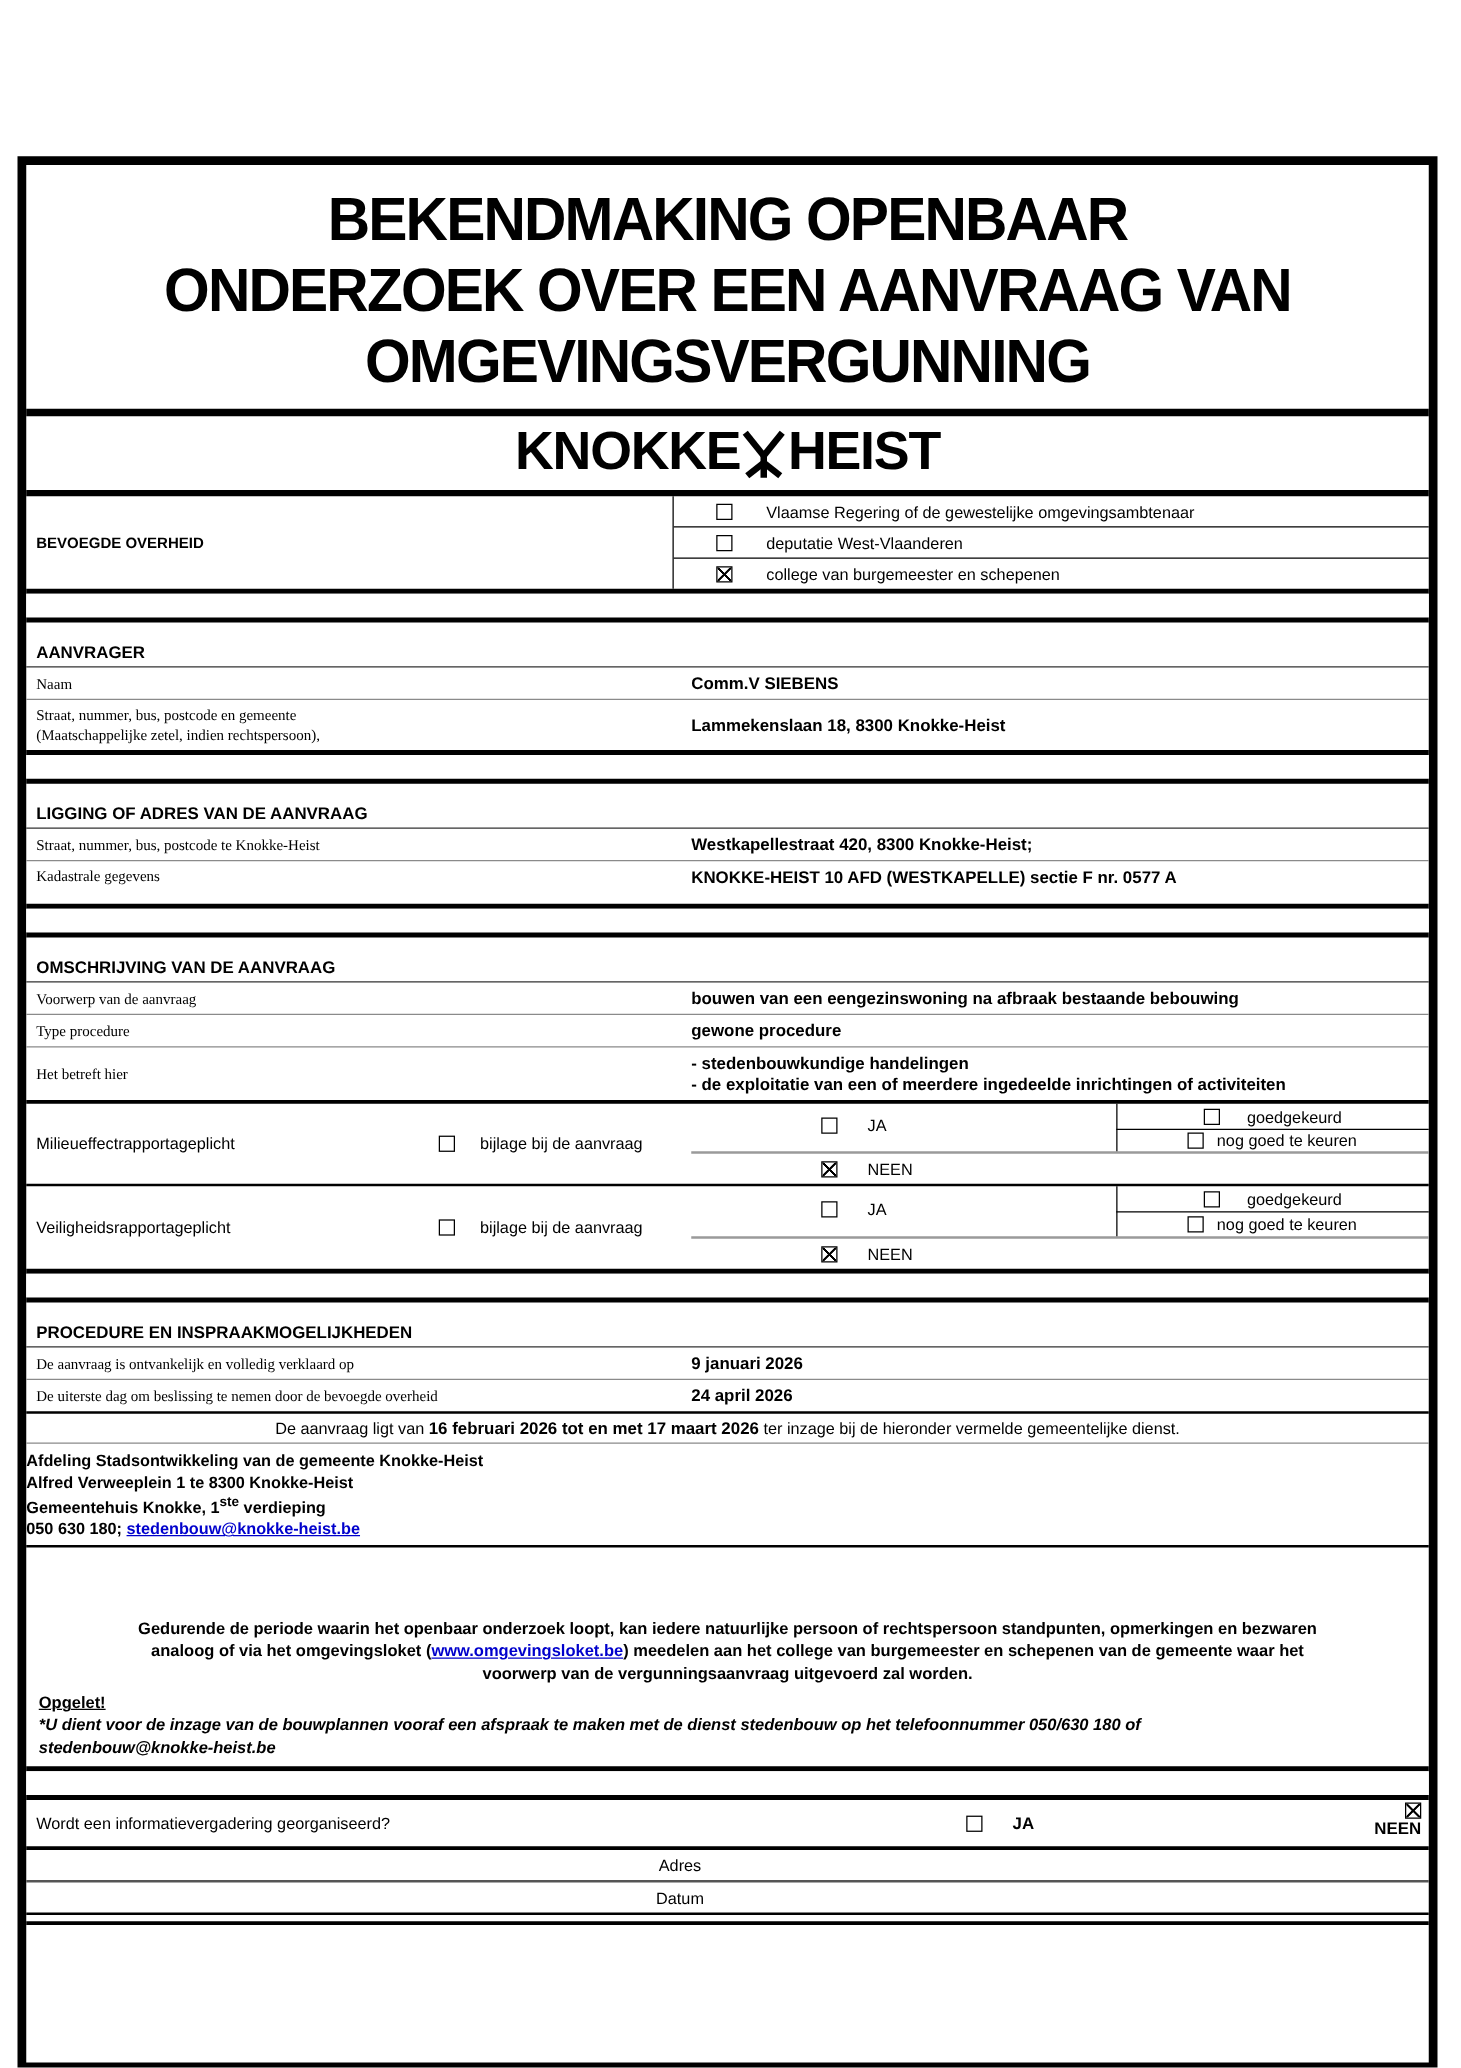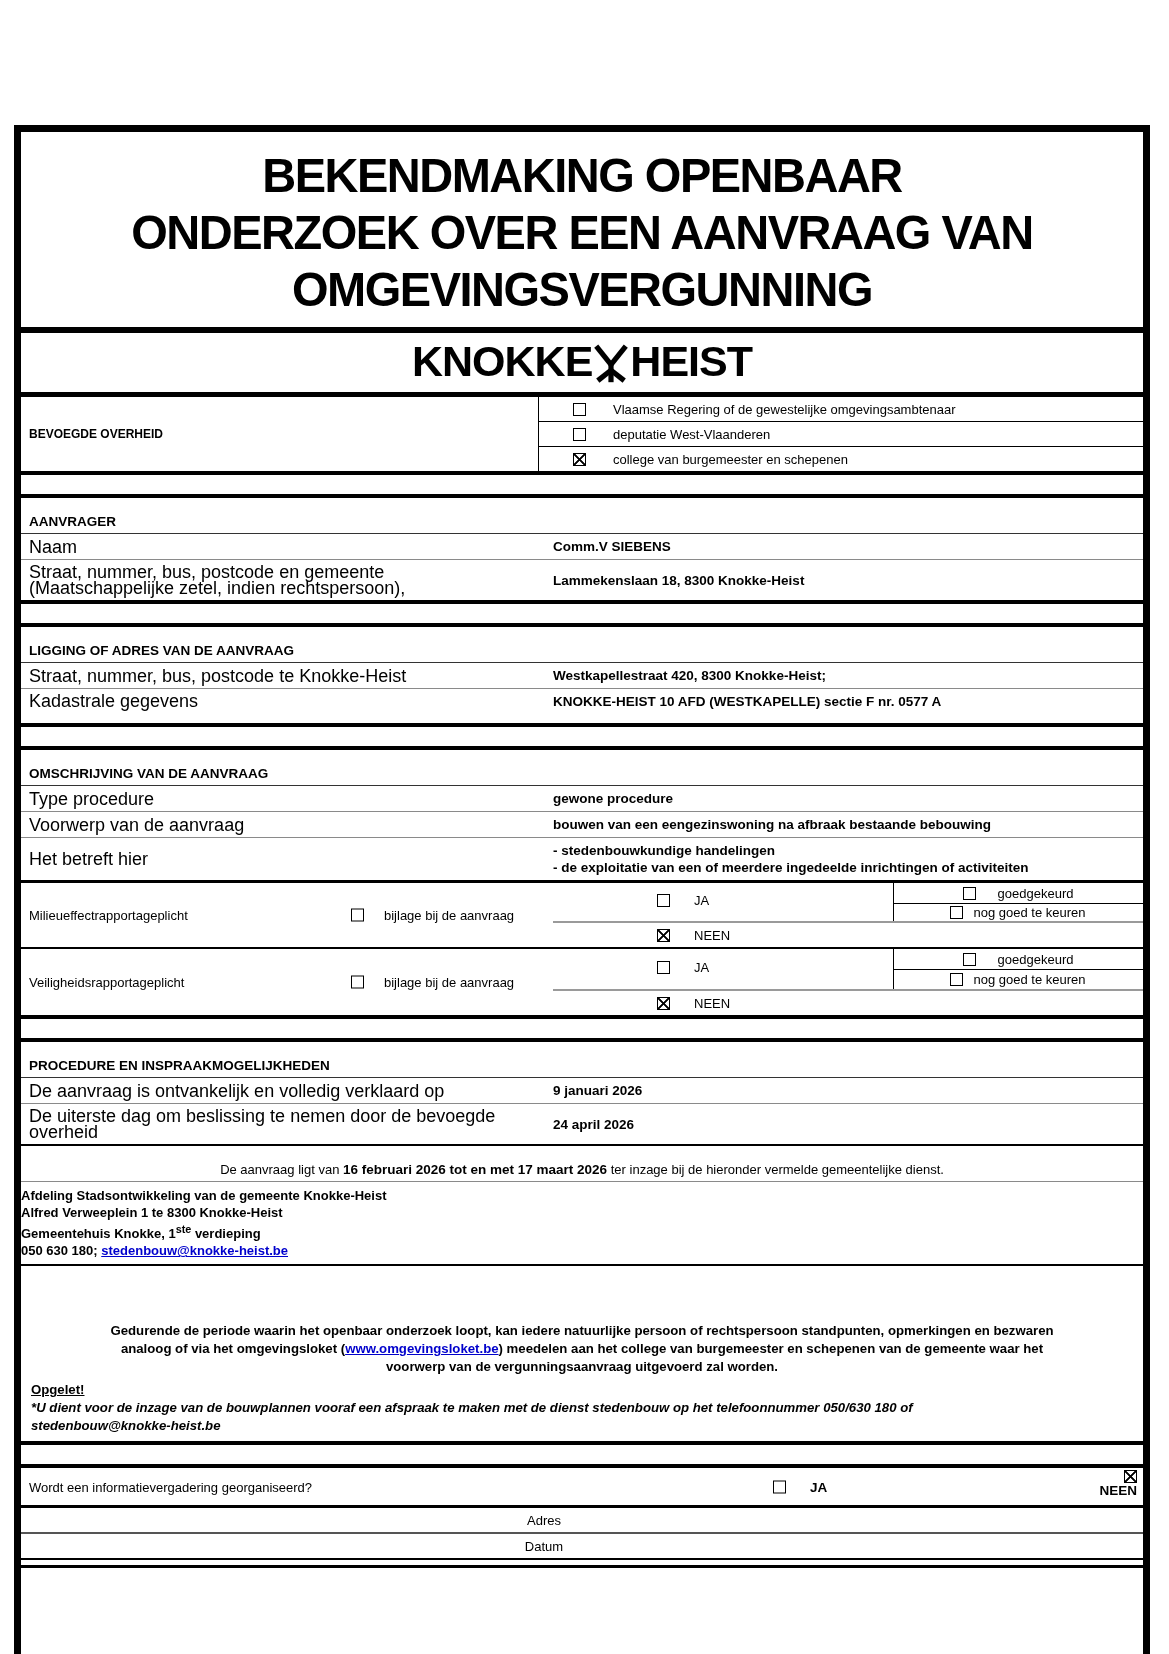--- a/index.html
+++ b/index.html
@@ -12,21 +12,21 @@
   .title-block{border-bottom:6px solid #000;padding:14px 6px 10px 6px;text-align:center;}
   .title-line{font-weight:bold;font-size:47px;line-height:57px;letter-spacing:-1.5px;transform:scaleY(1.04);}
   .logo-row{border-bottom:5px solid #000;text-align:center;padding:4px 0 6px 0;}
   .logo-text{font-weight:bold;font-size:43px;letter-spacing:-1px;display:inline-flex;align-items:center;}
   .logo-sym{display:inline-block;margin:2px 1px 0 1px;}
 
   
   .hdr-row{font-weight:bold;font-size:13.5px;padding:16px 0 4px 8px;border-bottom:1px solid #333;}
   .kv{display:flex;align-items:center;border-bottom:1px solid #8a8a8a;}
   .kv:last-child{border-bottom:none;}
-  .kv .k{flex:0 0 503px;padding:4px 0 4px 8px;font-size:18px;line-height:16px;}
+  .kv .k{flex:0 0 503px;padding:4px 0 4px 8px;font-size:12px;line-height:16px;font-family:Liberation Serif, serif;}
   .kv .v{flex:1;font-size:13.5px;font-weight:bold;line-height:17px;padding:4px 20px 4px 21px;}
 
   
   .cb{display:inline-block;width:11px;height:11px;border:1.6px solid #000;background:#fff;flex:none;}
   .cb.checked{background-image:
       linear-gradient(to top right, transparent 43%, #000 46%, #000 54%, transparent 57%),
       linear-gradient(to bottom right, transparent 43%, #000 46%, #000 54%, transparent 57%);}
 
   
   .bevoegde{display:flex;align-items:stretch;}
@@ -42,21 +42,21 @@
   .rp .rp-label{position:absolute;left:8px;top:50%;transform:translateY(-50%);}
   .rp .rp-bijlage{position:absolute;left:330px;top:50%;transform:translateY(-50%);display:flex;align-items:center;gap:20px;}
   .rp .rp-line{position:absolute;left:532px;right:0;border-top:2px solid #9a9a9a;}
   .rp .rp-ja{position:absolute;left:636px;display:flex;align-items:center;gap:24px;}
   .rp .rp-neen{position:absolute;left:636px;display:flex;align-items:center;gap:24px;}
   .rp .rp-vline{position:absolute;left:872px;top:0;border-left:1px solid #000;}
   .rp .rp-cell1{position:absolute;left:872px;right:0;top:0;height:20px;display:flex;align-items:center;justify-content:center;gap:22px;border-bottom:1px solid #000;}
   .rp .rp-cell2{position:absolute;left:872px;right:0;top:21px;height:17px;display:flex;align-items:center;justify-content:center;gap:10px;}
 
   
-  .center-row{border-bottom:1px solid #8a8a8a;text-align:center;font-size:13px;padding:4px 0;margin-top:12px;}
+  .center-row{border-bottom:1px solid #8a8a8a;text-align:center;font-size:13px;padding:4px 0;}
   .center-row b{font-size:13.5px;}
   .dienst{ text-align:left;font-weight:bold;font-size:13px;line-height:17px;padding:5px 0 5px 0;}
   .link{color:#0000cc;text-decoration:underline;cursor:pointer;}
 
   
   .inspraak{border-top:2px solid #000;padding:8px 10px 6px 10px;font-size:13.2px;font-weight:bold;}
   .inspraak .par{text-align:center;line-height:18px;margin-top:48px;}
   .opgelet{text-decoration:underline;margin-top:6px;}
   .note{font-style:italic;line-height:18px;margin-top:2px;}
 
@@ -144,26 +144,26 @@
       <div class="k">Kadastrale gegevens</div>
       <div class="v">KNOKKE-HEIST 10 AFD (WESTKAPELLE) sectie F nr. 0577  A</div>
     </div>
   </div>
 
   <div class="gap"></div>
 
   <div class="sec">
     <div class="hdr-row">OMSCHRIJVING VAN DE AANVRAAG</div>
     <div class="kv">
+      <div class="k">Voorwerp van de aanvraag</div>
+      <div class="v">bouwen van een eengezinswoning na afbraak bestaande bebouwing</div>
+    </div>
+    <div class="kv">
       <div class="k">Type procedure</div>
       <div class="v">gewone procedure</div>
-    </div>
-    <div class="kv">
-      <div class="k">Voorwerp van de aanvraag</div>
-      <div class="v">bouwen van een eengezinswoning na afbraak bestaande bebouwing</div>
     </div>
     <div class="kv" style="border-bottom:3px solid #000;">
       <div class="k">Het betreft hier</div>
       <div class="v">
         <div>- stedenbouwkundige handelingen</div>
         <div>- de exploitatie van een of meerdere ingedeelde inrichtingen of activiteiten</div>
       </div>
     </div>
 
     <div class="rp">

